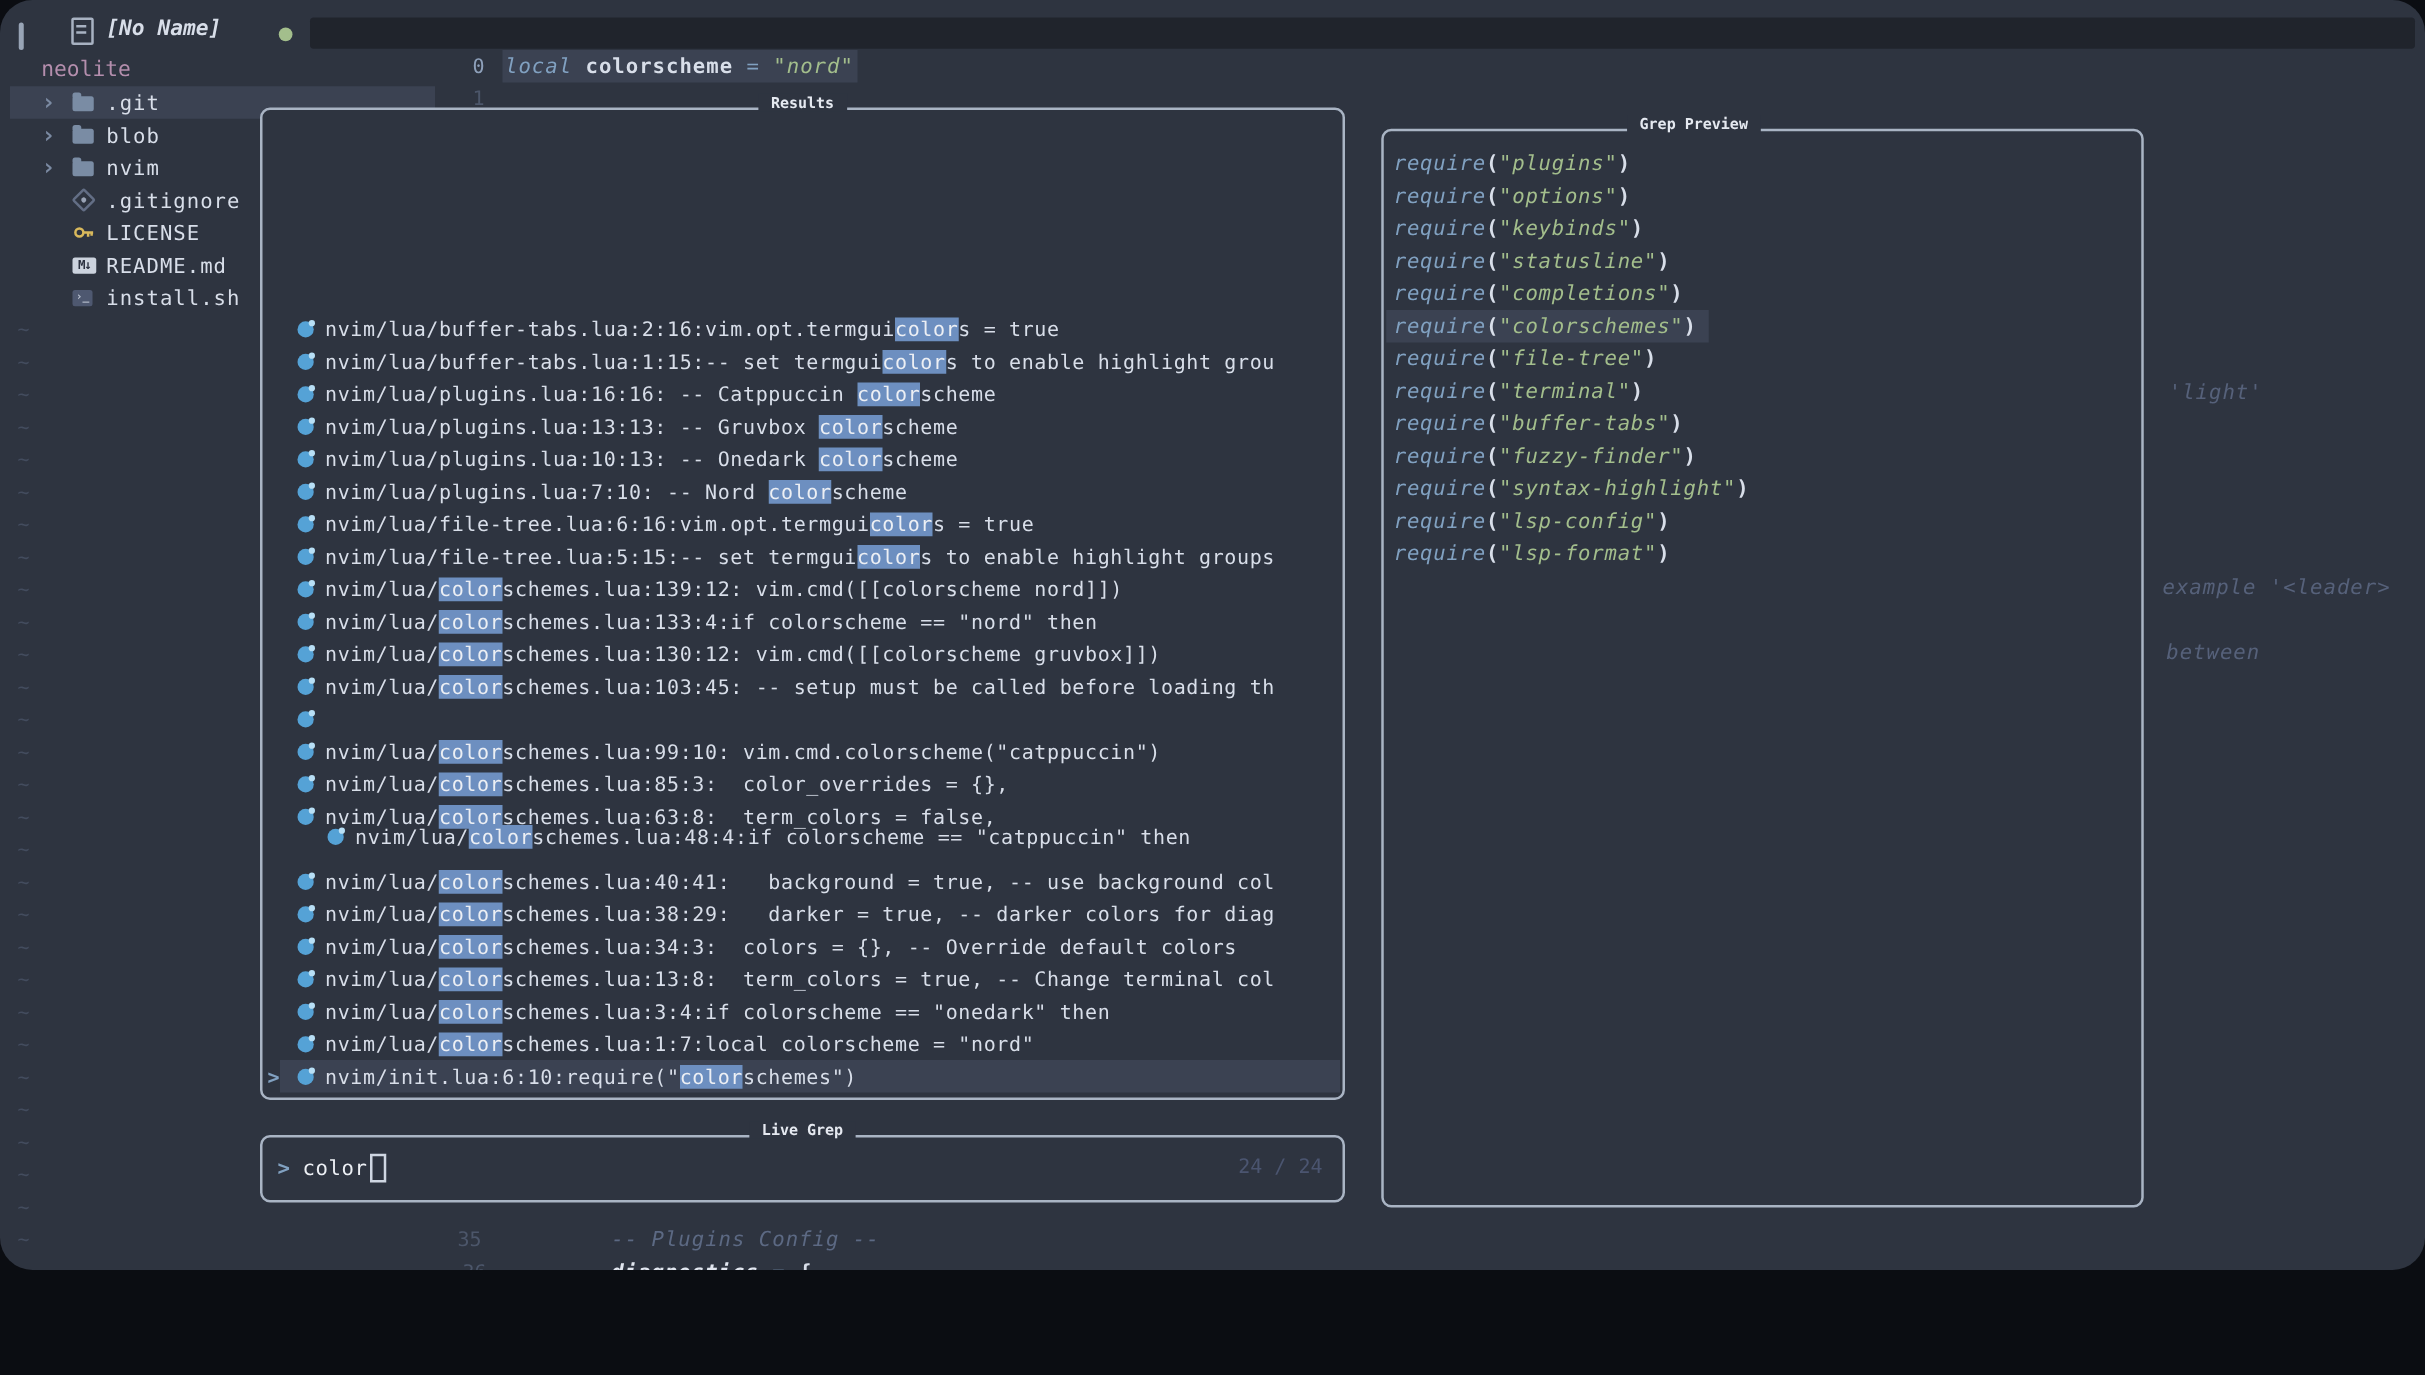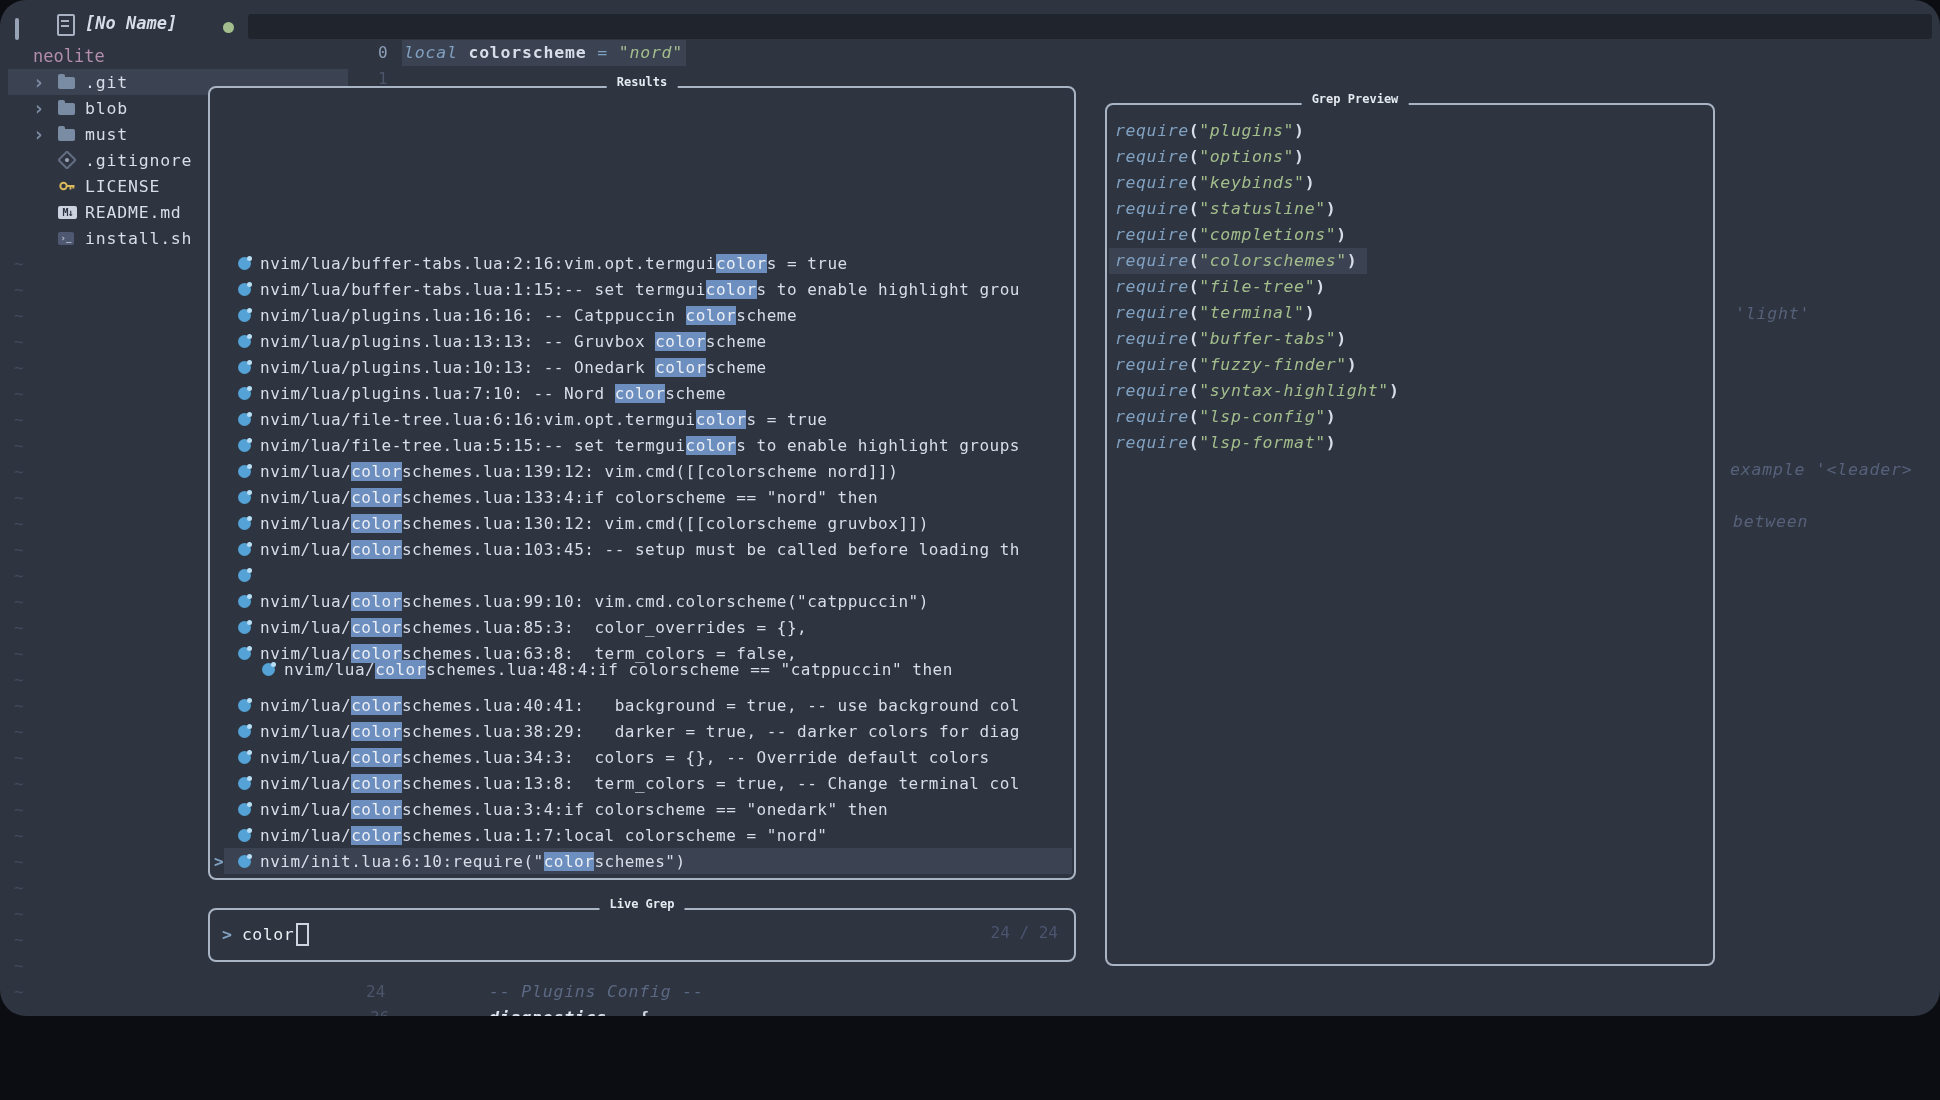--- a/index.html
+++ b/index.html
@@ -121,21 +121,21 @@
     <span class="tree-icon">
           <span class="ticon folder-icon"></span>
         </span>
     <span class="tree-label">blob</span>
   </div>
       <div class="tree-row" style="top: 121px;">
     <span class="tree-arrow">›</span>
     <span class="tree-icon">
           <span class="ticon folder-icon"></span>
         </span>
-    <span class="tree-label">must</span>
+    <span class="tree-label">nvim</span>
   </div>
       <div class="tree-row" style="top: 147px;">
     <span class="tree-arrow hidden"></span>
     <span class="tree-icon">
           <span class="ticon git-icon"></span>
         </span>
     <span class="tree-label">.gitignore</span>
   </div>
       <div class="tree-row" style="top: 173px;">
     <span class="tree-arrow hidden"></span>
@@ -349,21 +349,21 @@
         <div class="preview-row" style="top: 325px;"><span class="tok-fn">require</span><span class="tok-paren">(</span><span class="tok-str-italic">"lsp-format"</span><span class="tok-paren">)</span></div>
       </div>
   </div>
 
   <div id="fragments">
       <span class="fragment" style="left: 1735px; top: 301px;">'light'</span>
       <span class="fragment" style="left: 1730px; top: 457px;">example '&lt;leader&gt;</span>
       <span class="fragment" style="left: 1733px; top: 509px;">between</span>
     </div>
 
-  <div class="abs lh linenr" style="left:366px;top:979px;">24</div>
+  <div class="abs lh linenr" style="left:366px;top:979px;">35</div>
   <div class="abs lh code" style="left:489px;top:979px;"><span class="tok-comment">-- Plugins Config --</span></div>
   <div class="abs lh linenr" style="left:370px;top:1005px;">36</div>
   <div class="abs lh code" style="left:489px;top:1005px;"><span class="tok-ident-bold-italic">diagnostics</span><span class="tok-op"> = </span><span class="tok-brace">{</span></div>
 
   <div class="abs statusline">
     <span class="sl-item" style="left:20px;"><span>NvimTree_1</span> <span class="sl-flag">[-]</span></span>
     <span class="sl-item" style="left:283px;">2:1</span>
     <span class="sl-item" style="left:363px;">colorschemes.lua</span>
     <span class="sl-item sl-right">1:1</span>
   </div>

